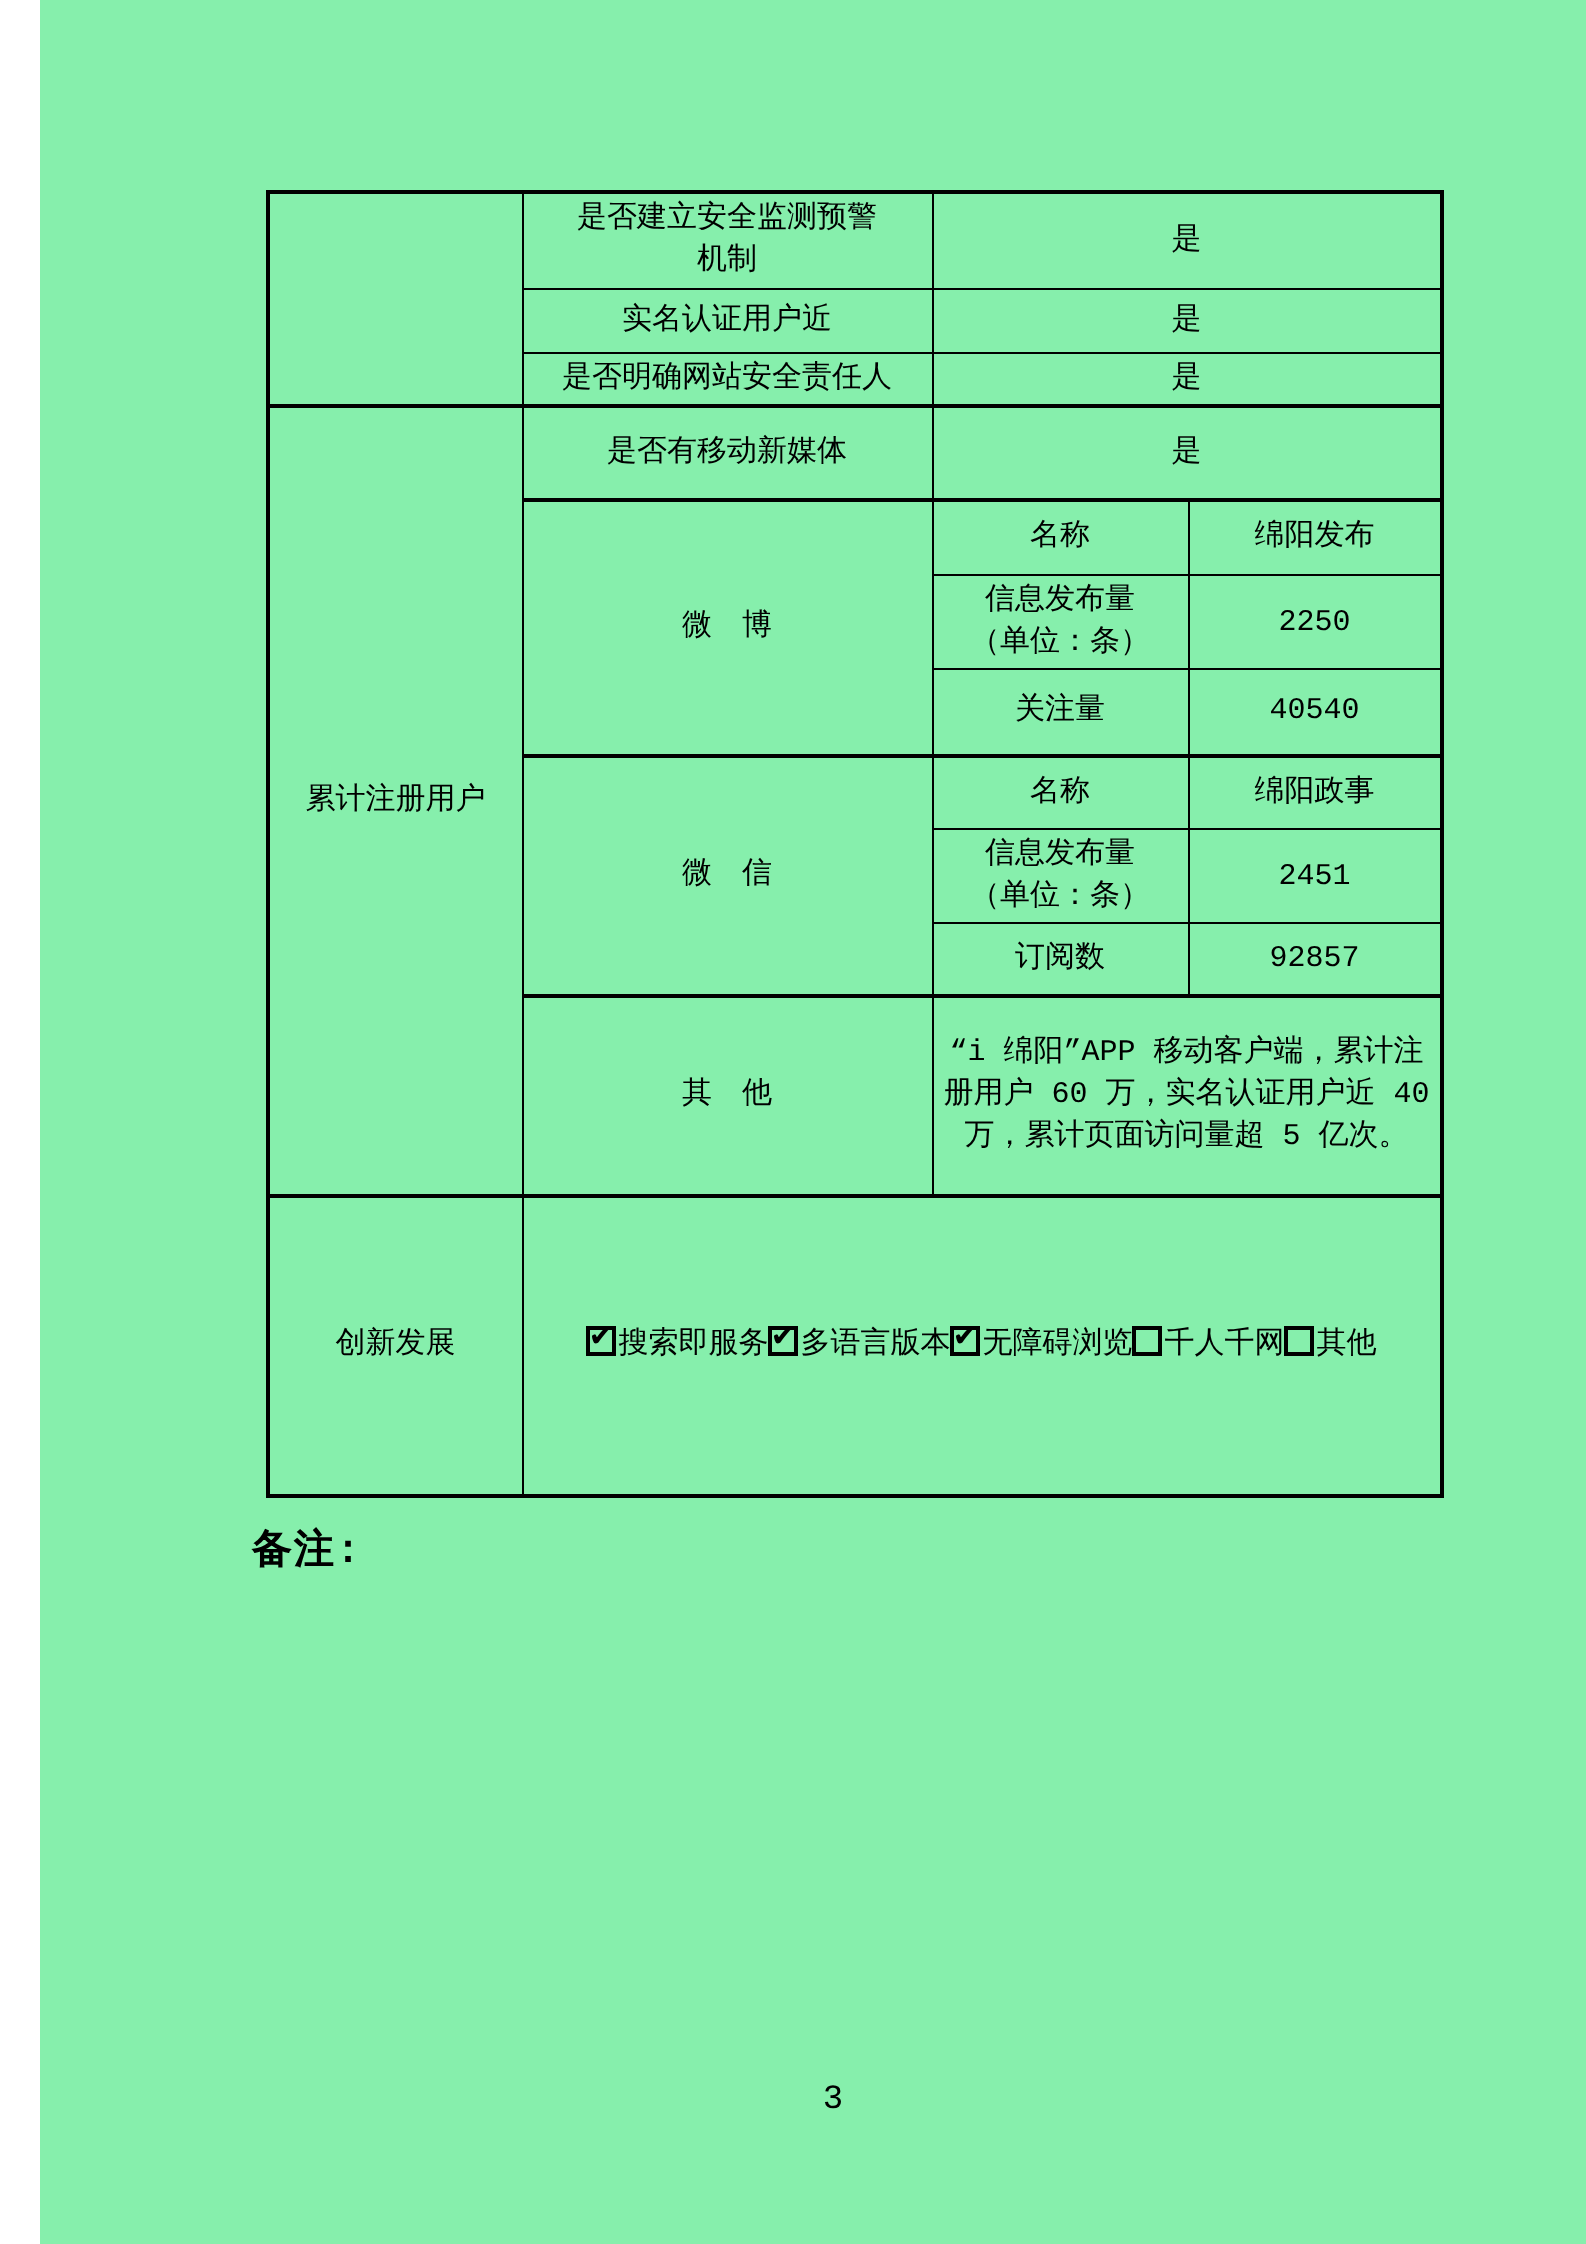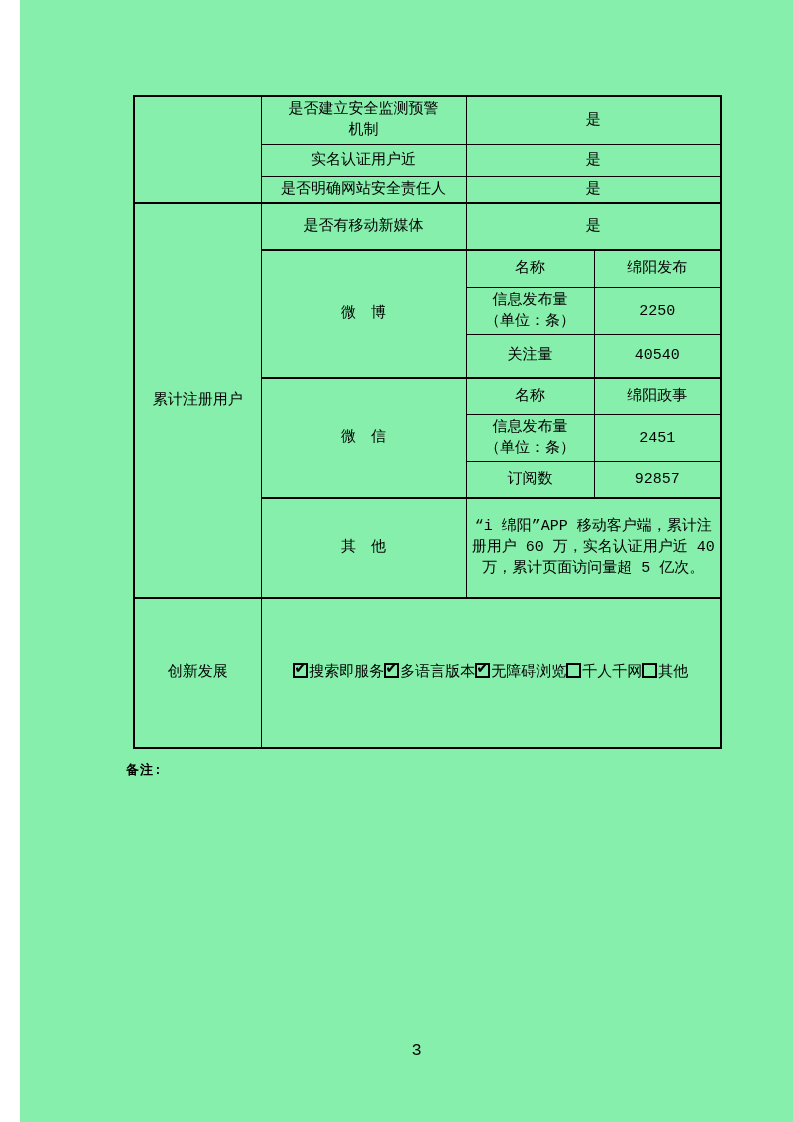--- a/index.html
+++ b/index.html
@@ -50,21 +50,21 @@
     position:absolute;
     left:-1px; top:-7px;
     font-size:15px;
     font-weight:bold;
     font-family:"DejaVu Sans","Liberation Sans",sans-serif;
     color:#000;
   }
   .remarks {
     position:absolute;
     left:106px; top:761px;
-    font-size:13px;
+    font-size:20px;
     font-weight:bold;
     letter-spacing:1px;
   }
   .page-number {
     position:absolute;
     left:0; top:1041px;
     width:100%;
     text-align:center;
     font-size:17px;
   }

